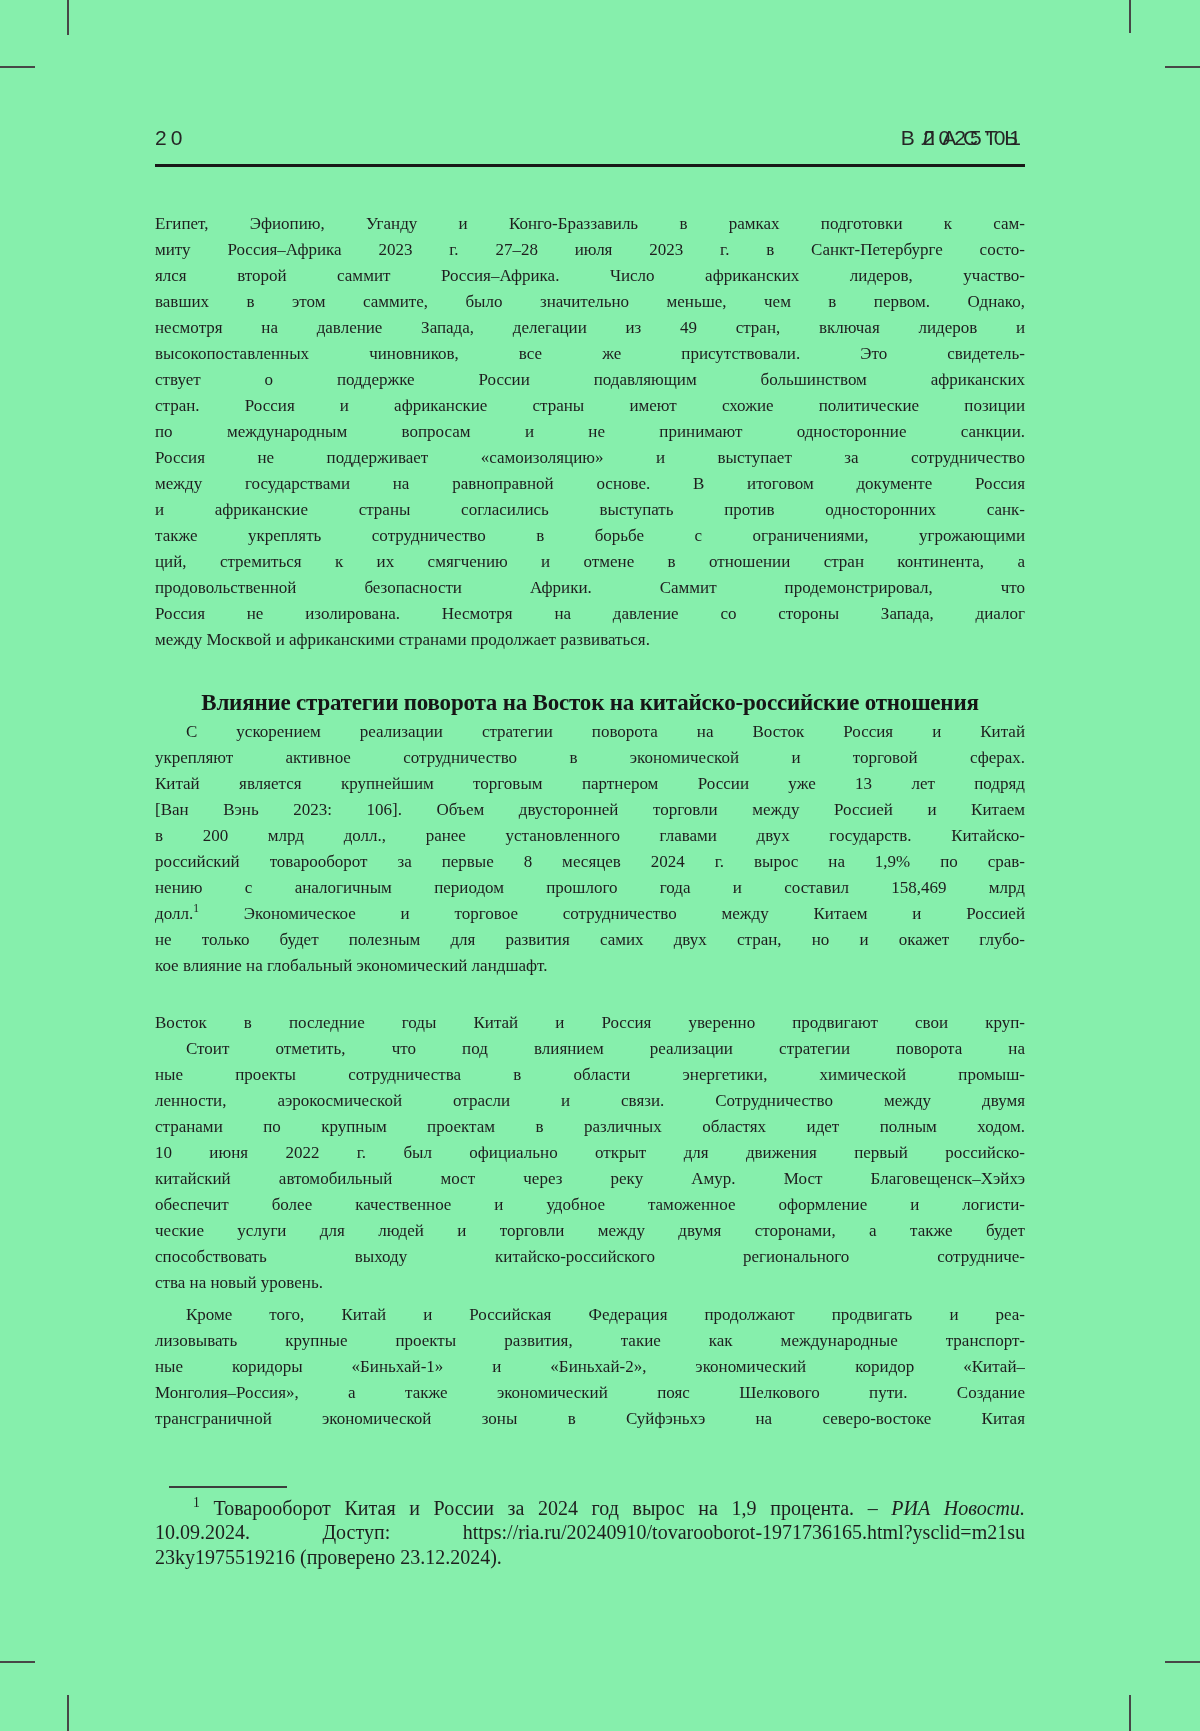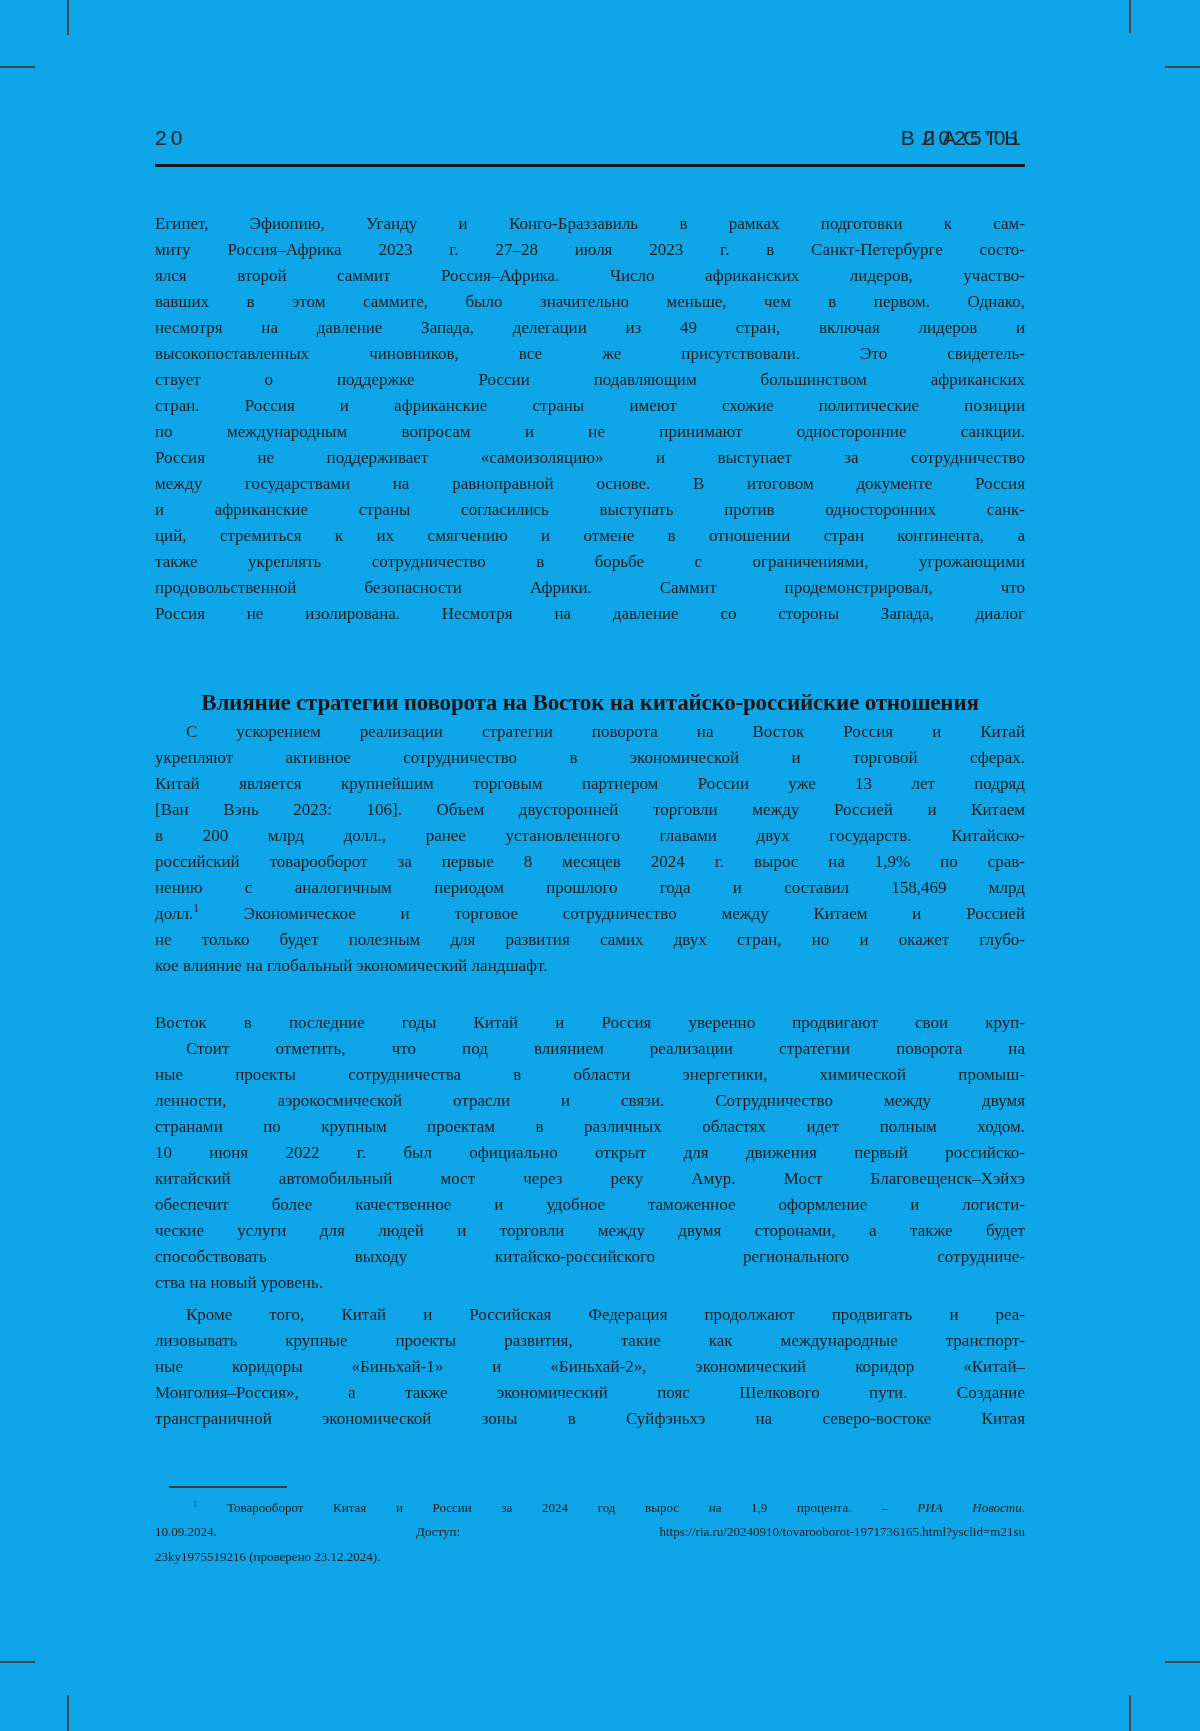--- a/index.html
+++ b/index.html
@@ -1,17 +1,17 @@
 <!DOCTYPE html>
 <html><head>
 <meta charset="utf-8">
 <style>
   html,body { margin:0; padding:0; background:#ffffff; }
   .page {
-    position:relative; width:1200px; height:1731px; background:#0ea5e9;
+    position:relative; width:1200px; height:1731px; background:#86efac;
     font-family:"Liberation Serif", serif; color:#1e1e1e; overflow:hidden;
   }
   
   .hdr {
     position:absolute; top:126px; left:155px; width:870px; height:26px;
     font-family:"Liberation Sans", sans-serif; font-size:21px; color:#262626;
   }
   .hdr .pageno { position:absolute; left:0; top:0; letter-spacing:4px; }
   .hdr .title  { position:absolute; left:-80px; right:0; top:0; text-align:right; letter-spacing:7px; }
   .hdr .issue  { position:absolute; right:0; top:0; letter-spacing:4px; }
@@ -27,21 +27,21 @@
     position:absolute; left:155px; width:870px; top:690px;
     font-size:23px; font-weight:bold; text-align:center; letter-spacing:-0.2px; color:#161616;
   }
   .p2 { top:719px; }
   .p3 { top:1010px; }
   .p4 { top:1302px; }
   sup.fnref { font-size:0.68em; vertical-align:super; line-height:0; }
 
   
   .fn-rule { position:absolute; left:169px; top:1486px; width:118px; height:2px; background:#3d3d3d; }
-  .footnote { position:absolute; left:155px; top:1496px; width:870px; font-size:13px; line-height:24.4px; }
+  .footnote { position:absolute; left:155px; top:1496px; width:870px; font-size:20px; line-height:24.4px; }
   .footnote .ln { height:24.4px; }
   .footnote .ln.ind { text-indent:38px; }
   .fn-source { font-style:italic; }
 
   
   .mark { position:absolute; background:#474747; }
   .m-tl-v { left:67px;  top:0;      width:2px;  height:35px; }
   .m-tl-h { left:0;     top:66px;   width:35px; height:2px;  }
   .m-tr-v { left:1129px;top:0;      width:2px;  height:33px; }
   .m-tr-h { left:1165px;top:66px;   width:35px; height:2px;  }
@@ -77,24 +77,25 @@
     <div class="ln">ялся второй саммит Россия–Африка. Число африканских лидеров, участво-</div>
     <div class="ln">вавших в этом саммите, было значительно меньше, чем в первом. Однако,</div>
     <div class="ln">несмотря на давление Запада, делегации из 49 стран, включая лидеров и</div>
     <div class="ln">высокопоставленных чиновников, все же присутствовали. Это свидетель-</div>
     <div class="ln">ствует о поддержке России подавляющим большинством африканских</div>
     <div class="ln">стран. Россия и африканские страны имеют схожие политические позиции</div>
     <div class="ln">по международным вопросам и не принимают односторонние санкции.</div>
     <div class="ln">Россия не поддерживает «самоизоляцию» и выступает за сотрудничество</div>
     <div class="ln">между государствами на равноправной основе. В итоговом документе Россия</div>
     <div class="ln">и африканские страны согласились выступать против односторонних санк-</div>
+    <div class="ln">также укреплять сотрудничество в борьбе с ограничениями, угрожающими</div>
     <div class="ln">ций, стремиться к их смягчению и отмене в отношении стран континента, а</div>
-    <div class="ln">также укреплять сотрудничество в борьбе с ограничениями, угрожающими</div>
     <div class="ln">продовольственной безопасности Африки. Саммит продемонстрировал, что</div>
     <div class="ln">Россия не изолирована. Несмотря на давление со стороны Запада, диалог</div>
+    <div class="ln last">между Москвой и африканскими странами продолжает развиваться.</div>
   </div>
 
   <div class="heading">Влияние стратегии поворота на Восток на китайско-российские отношения</div>
 
   <div class="para p2">
     <div class="ln ind">С ускорением реализации стратегии поворота на Восток Россия и Китай</div>
     <div class="ln">укрепляют активное сотрудничество в экономической и торговой сферах.</div>
     <div class="ln">Китай является крупнейшим торговым партнером России уже 13 лет подряд</div>
     <div class="ln">[Ван Вэнь 2023: 106]. Объем двусторонней торговли между Россией и Китаем</div>
     <div class="ln">в 200 млрд долл., ранее установленного главами двух государств. Китайско-</div>

